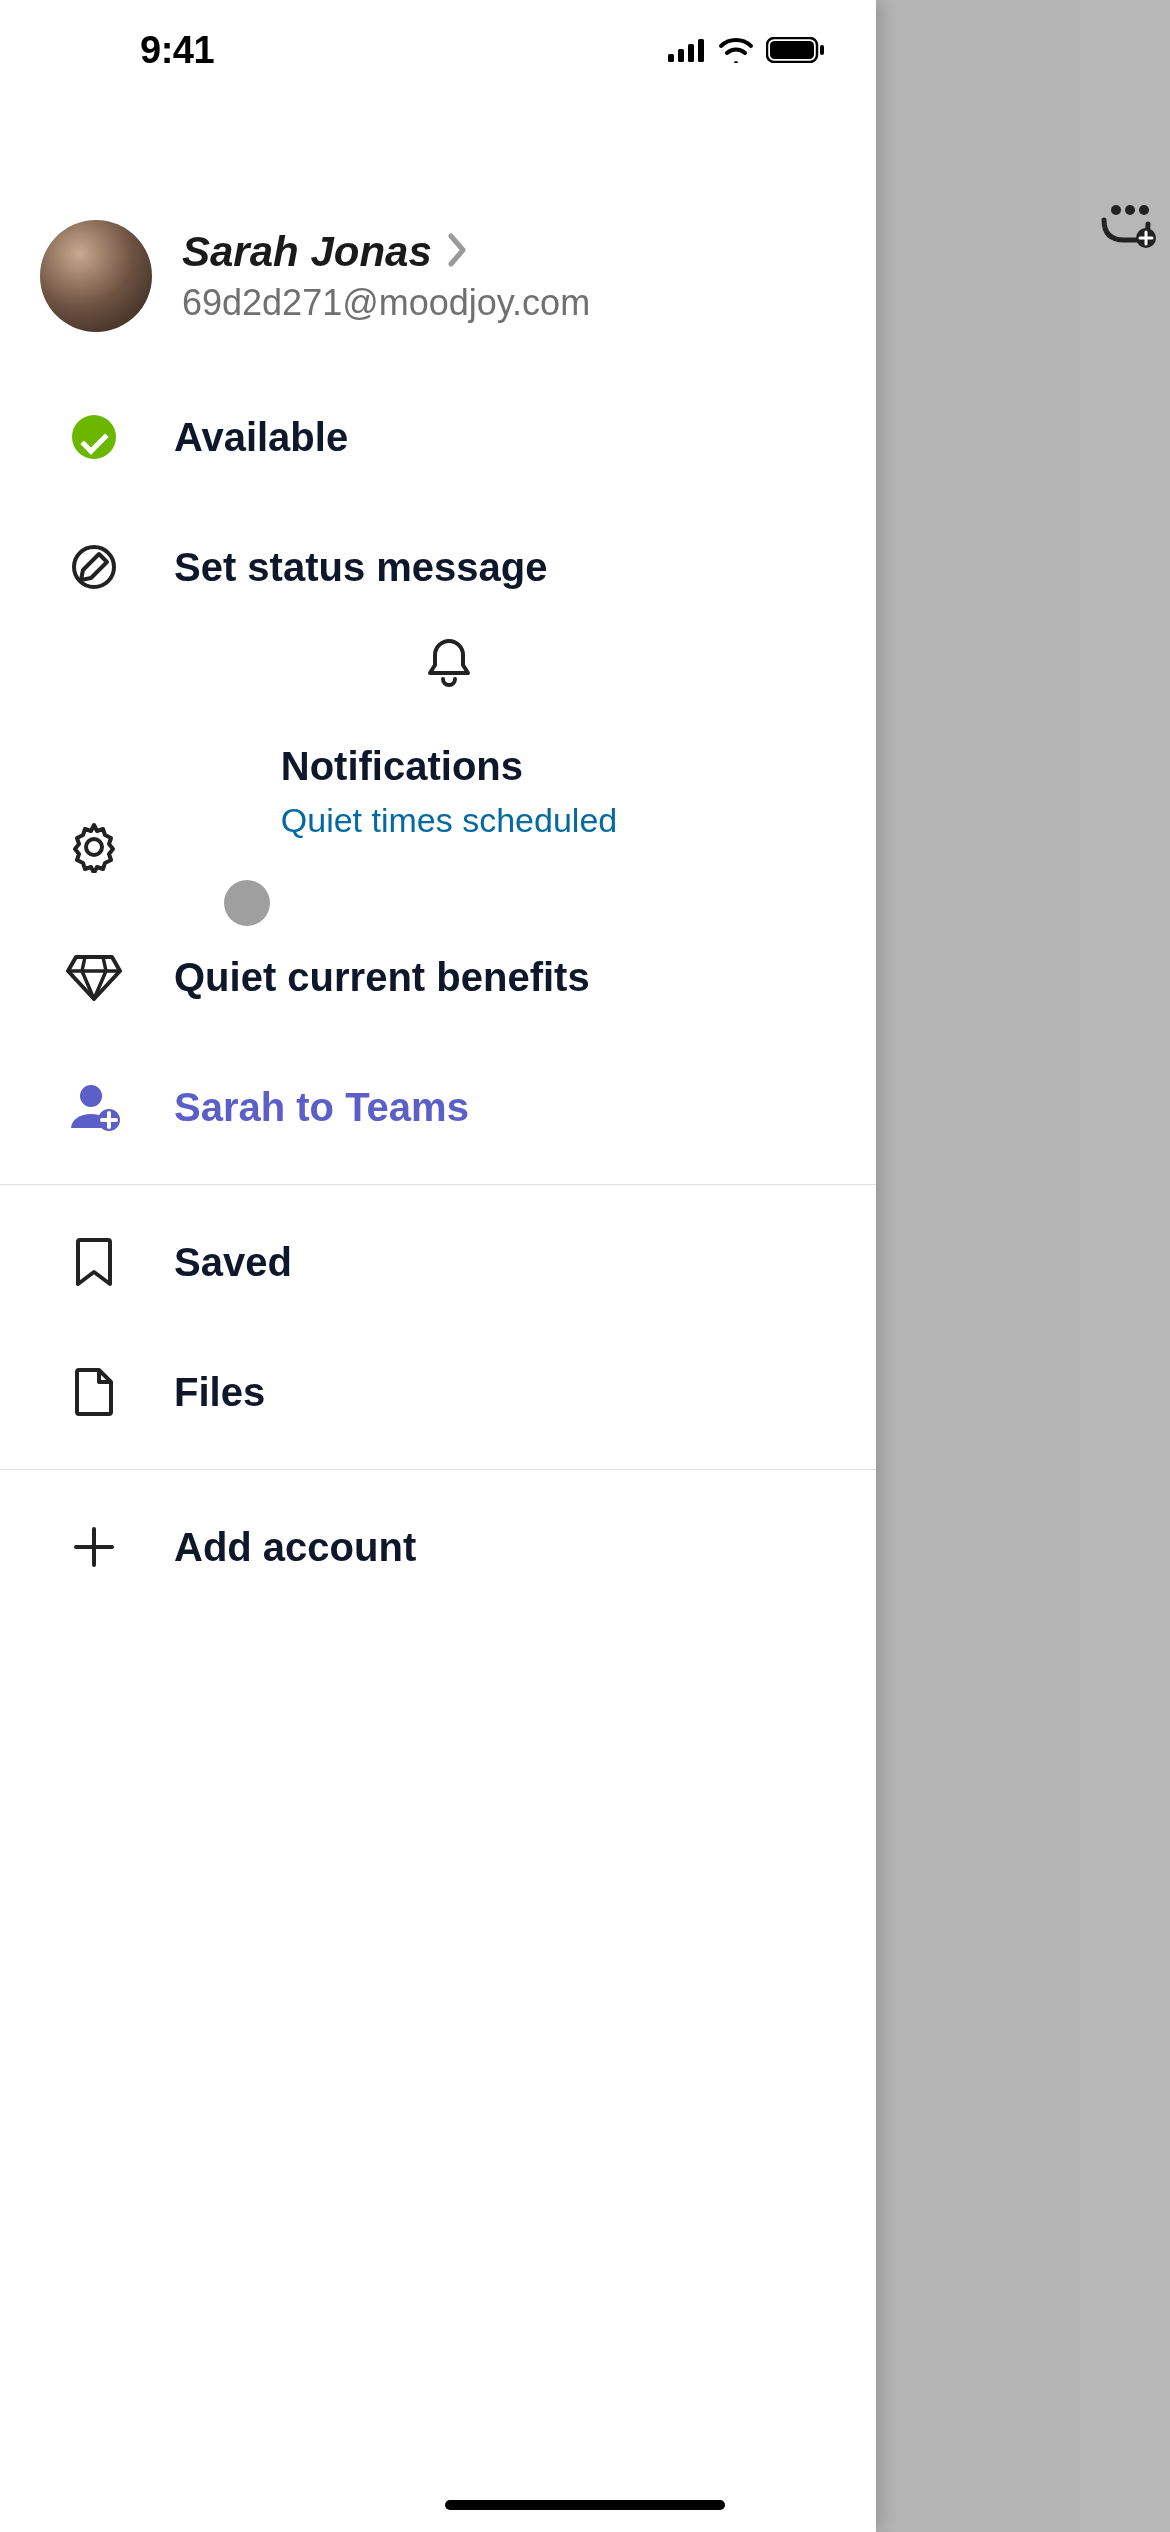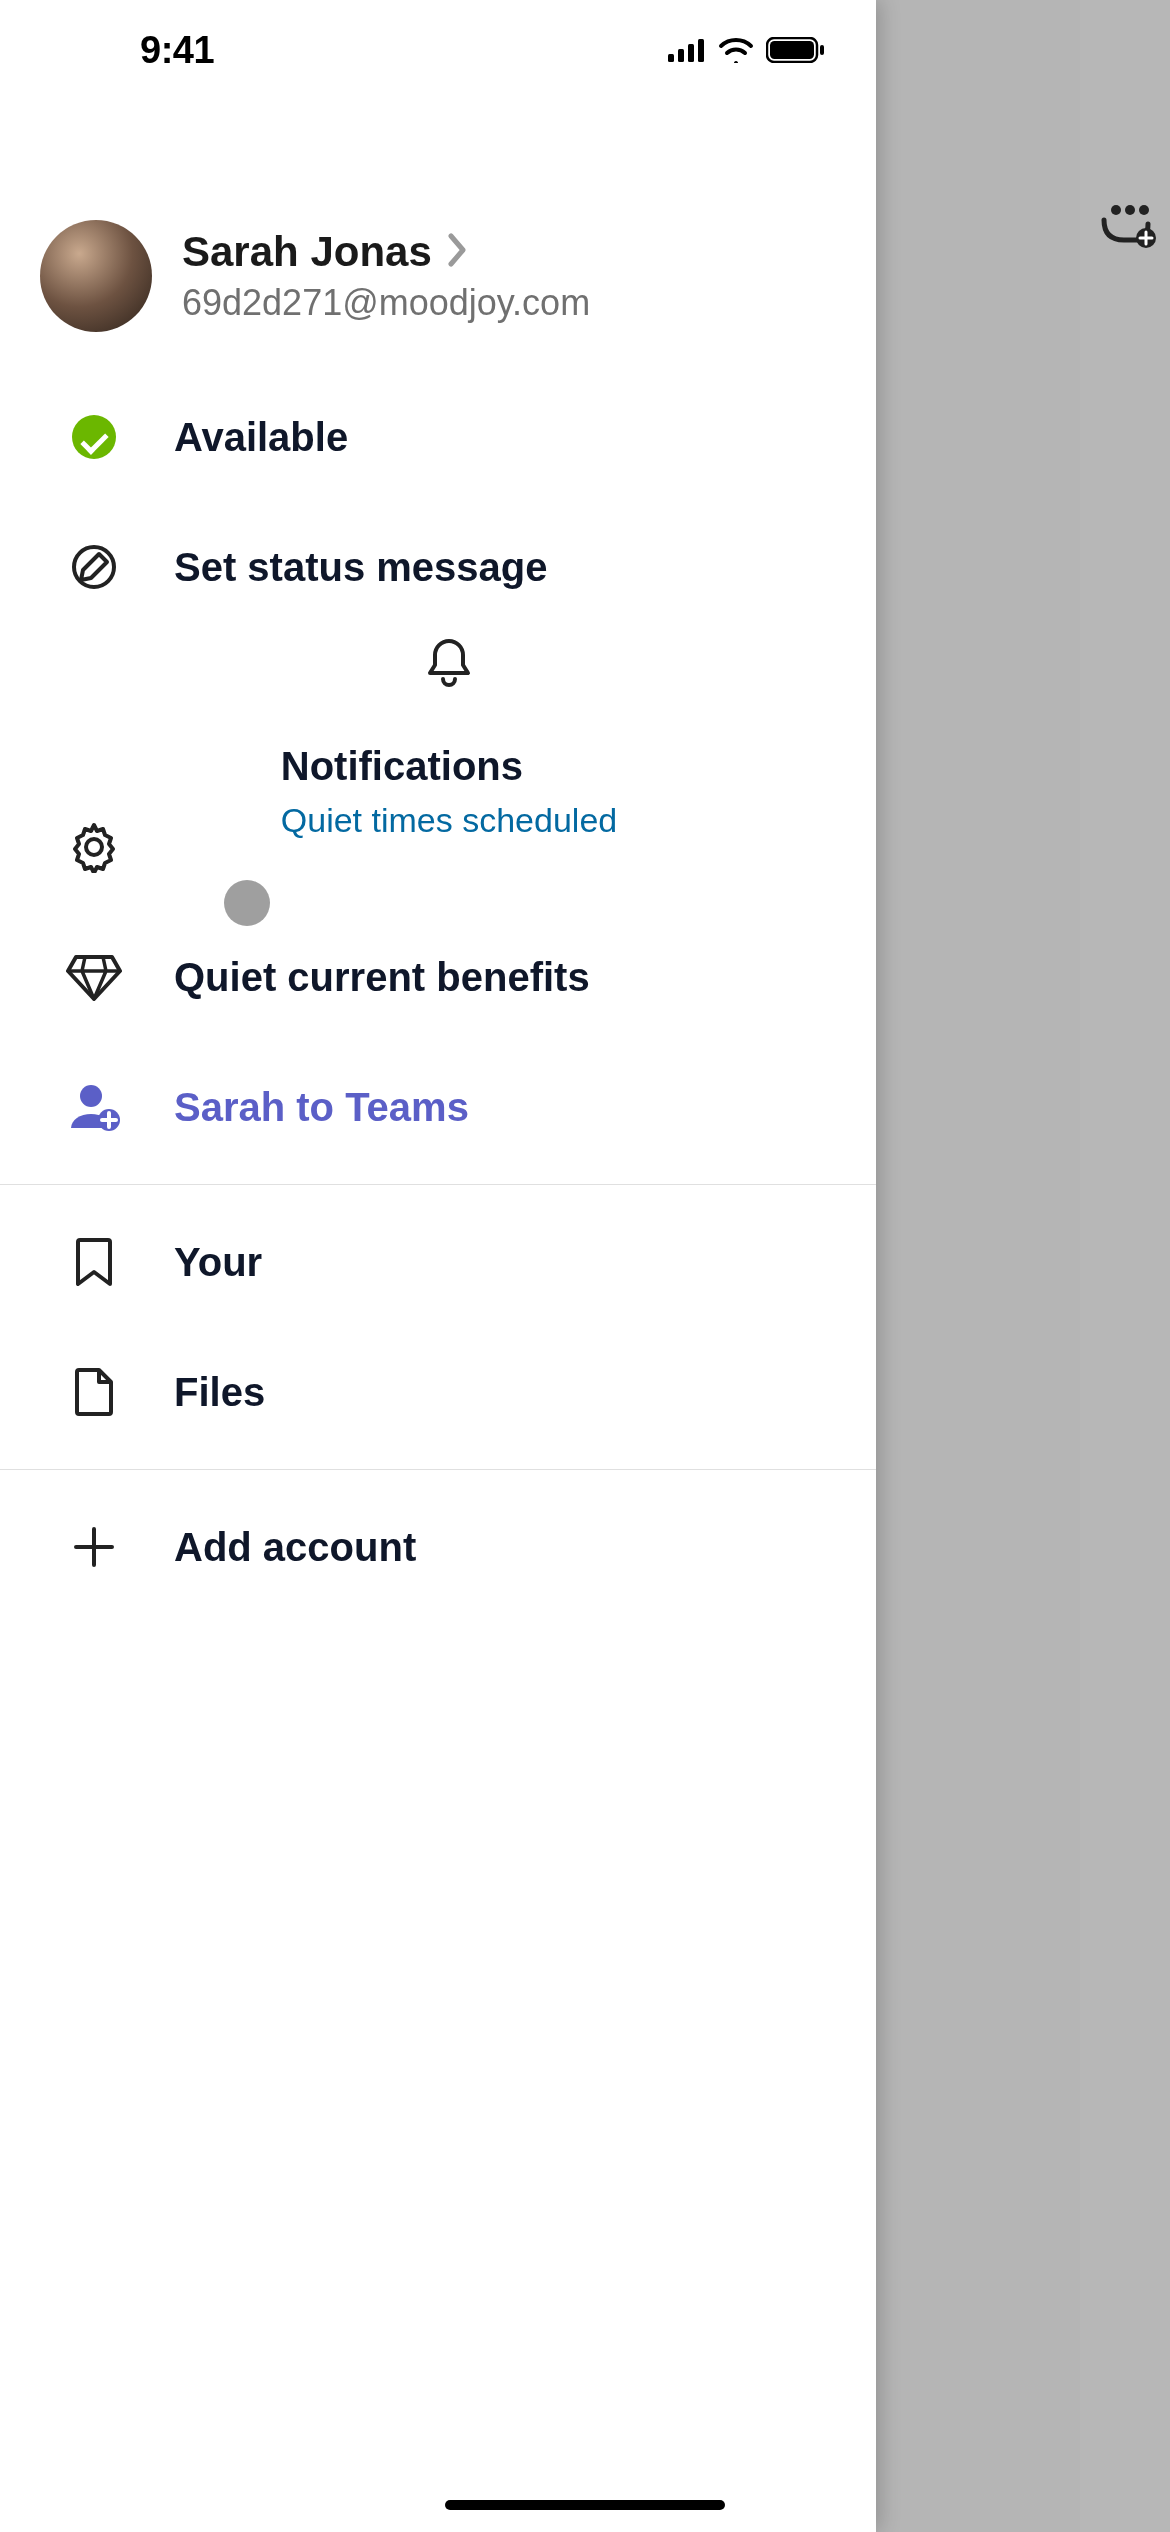--- a/index.html
+++ b/index.html
@@ -74,20 +74,21 @@
   .profile-text { flex: 1; }
   .profile-name-row {
     display: flex;
     align-items: center;
     gap: 16px;
   }
   .profile-name {
     font-size: 42px;
     font-weight: 700;
     color: #1a1a1a;
+    font-style: italic;
   }
   .profile-email {
     margin-top: 6px;
     font-size: 36px;
     font-weight: 400;
     color: #707070;
   }
   .chevron-icon { flex-shrink: 0; }
 
   
@@ -306,21 +307,21 @@
 
     <div class="divider"></div>
 
     <div class="menu-item">
       <div class="menu-icon">
         <svg width="40" height="52" viewBox="0 0 40 52">
           <path d="M6 4 h28 a2 2 0 0 1 2 2 v42 l-16-12 -16 12 V6 a2 2 0 0 1 2-2 Z" fill="none" stroke="#222" stroke-width="4" stroke-linejoin="round"></path>
         </svg>
       </div>
       <div class="menu-labels">
-        <div class="menu-label">Your</div>
+        <div class="menu-label">Saved</div>
       </div>
     </div>
 
     <div class="menu-item">
       <div class="menu-icon">
         <svg width="42" height="52" viewBox="0 0 42 52">
           <path d="M6 4 h20 l12 12 v30 a2 2 0 0 1-2 2 H6 a2 2 0 0 1-2-2 V6 a2 2 0 0 1 2-2 Z" fill="none" stroke="#222" stroke-width="4" stroke-linejoin="round"></path>
           <path d="M26 4 v12 h12" fill="none" stroke="#222" stroke-width="4" stroke-linejoin="round"></path>
         </svg>
       </div>

